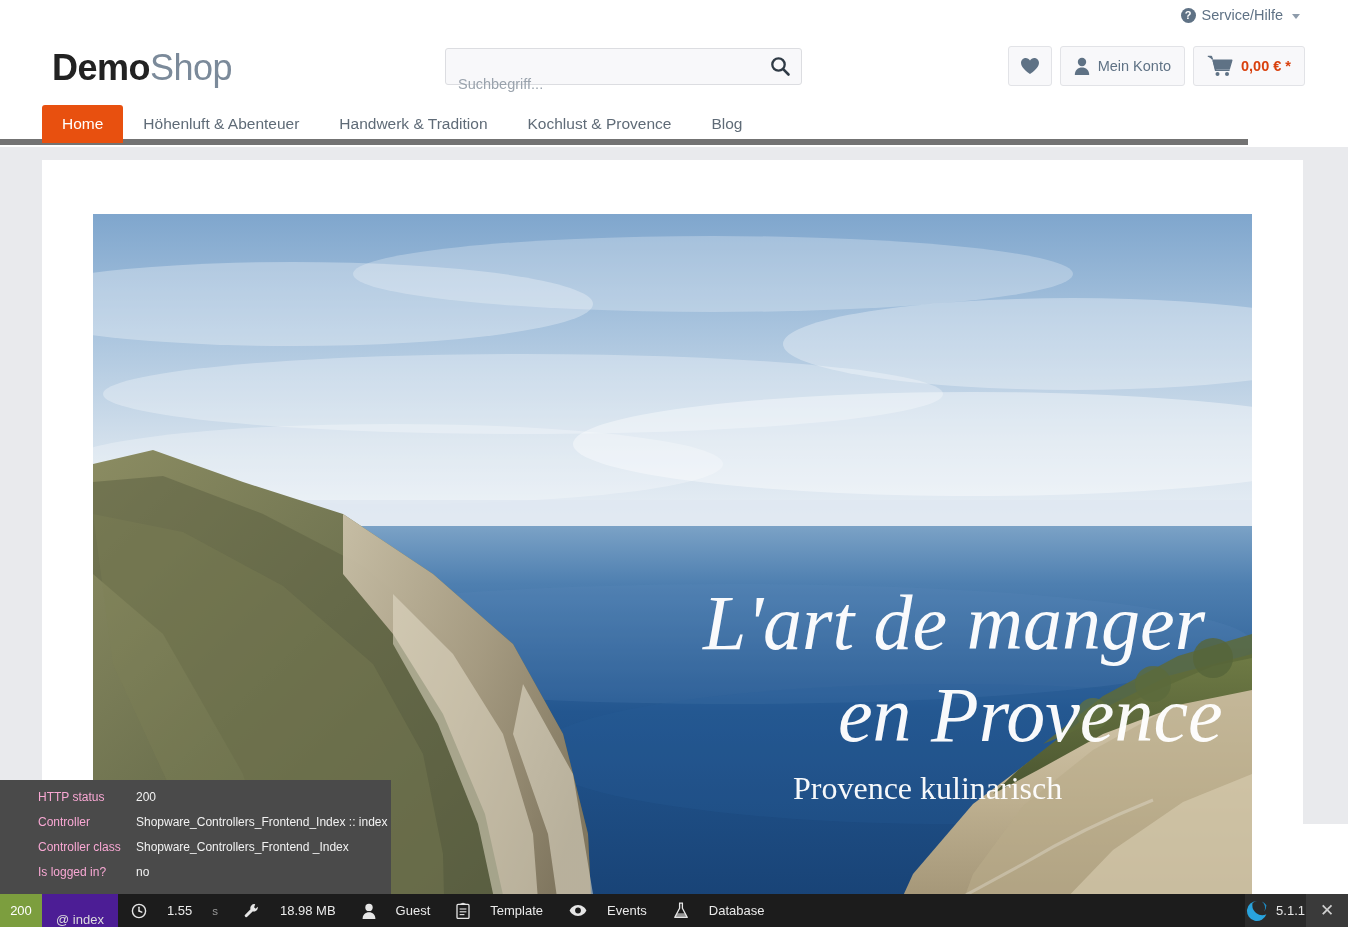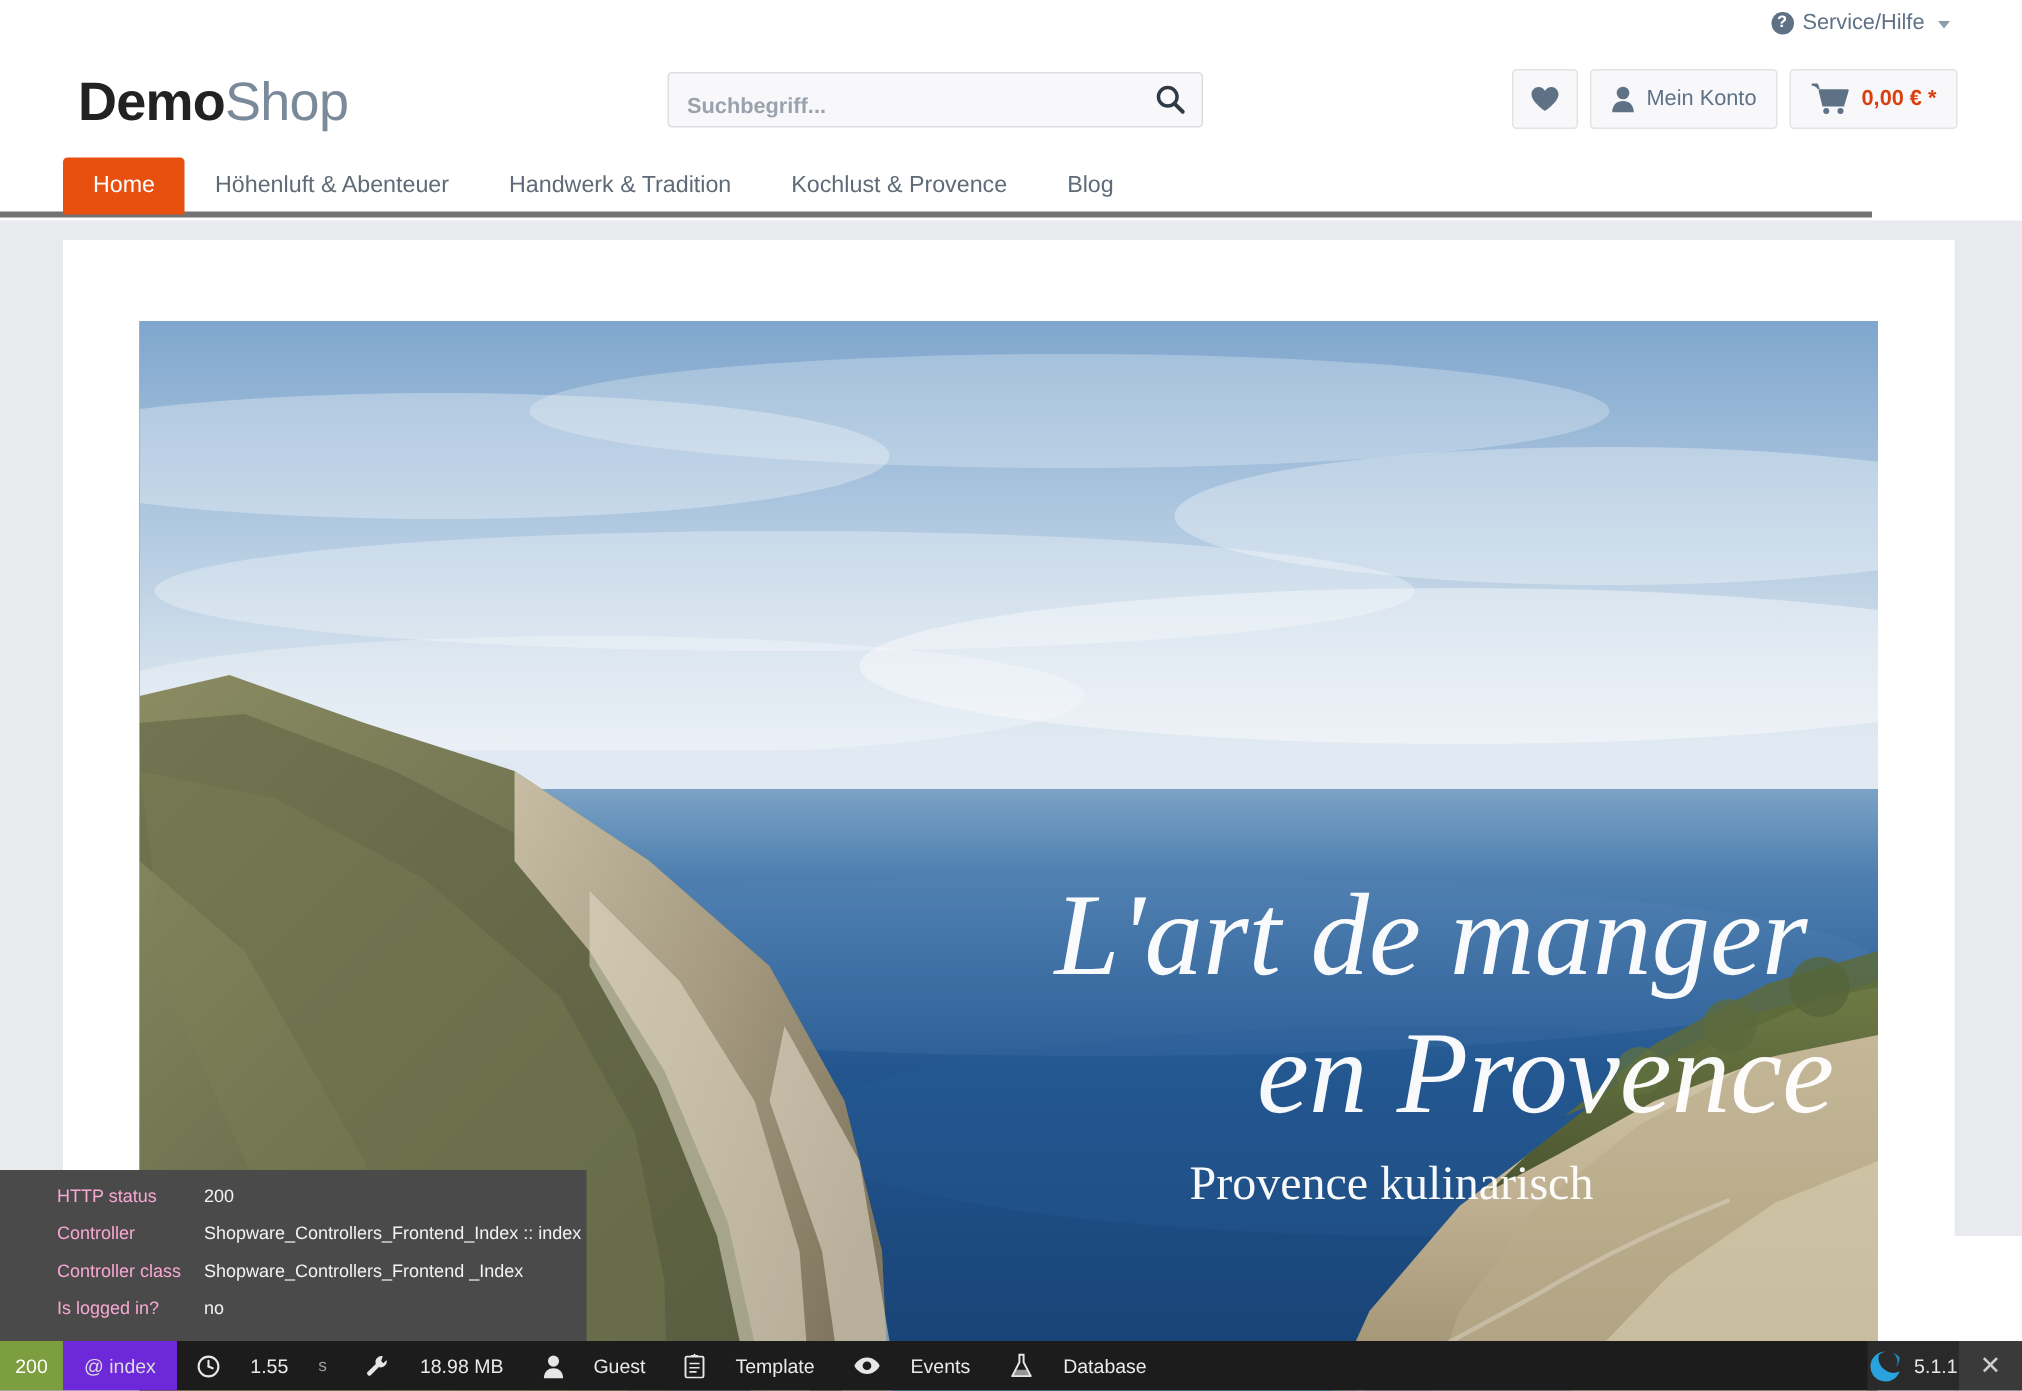--- a/index.html
+++ b/index.html
@@ -83,29 +83,28 @@
     left: 445px;
     top: 15px;
     width: 357px;
     height: 37px;
     background: #f8f8fa;
     border: 1px solid #dcdde1;
     border-radius: 3px;
   }
   .searchbox input {
     position: absolute;
-    left: 12px; top: 4px;
+    left: 12px; top: 17px;
     width: 300px; height: 35px;
     border: none;
     outline: none;
     background: transparent;
     font-size: 14.5px;
     color: #0369a1;
     font-family: "Liberation Sans", sans-serif;
-    font-weight: bold;
   }
   .searchbox input::placeholder { color: #9aa3ad; }
   .search-btn {
     position: absolute;
     right: 6px; top: 4px;
     width: 30px; height: 28px;
     background: transparent;
     border: none;
     cursor: pointer;
   }
@@ -134,21 +133,21 @@
   .hdr-btn.wish { width: 44px; padding: 0; }
   .cart-price { color: #d9400d; font-weight: bold; font-size: 14.5px; }
 
   
   .navwrap {
     position: absolute;
     top: 105px; left: 0;
     width: 1248px;
     height: 40px;
     background: #ffffff;
-    border-bottom: 4px solid #737373;
+    border-bottom: 6px solid #737373;
   }
   .nav {
     position: absolute;
     left: 42px; top: 0;
     display: flex;
     align-items: stretch;
     height: 38px;
   }
   .nav-item {
     display: flex;
@@ -233,23 +232,23 @@
   .dbg-status {
     background: #7c9e3e;
     color: #ffffff;
     display: flex;
     align-items: center;
     justify-content: center;
     width: 42px;
     font-size: 13px;
   }
   .dbg-route {
-    background: #6d28d9;
-    display: flex;
-    align-items: center;
+    background: #4c1d95;
+    display: flex;
+    align-items: flex-end;
     padding: 0 14px;
     color: #dcdcdc;
     font-size: 13px;
   }
   .dbg-items {
     display: flex;
     align-items: stretch;
     flex: 1;
   }
   .dbg-item {

